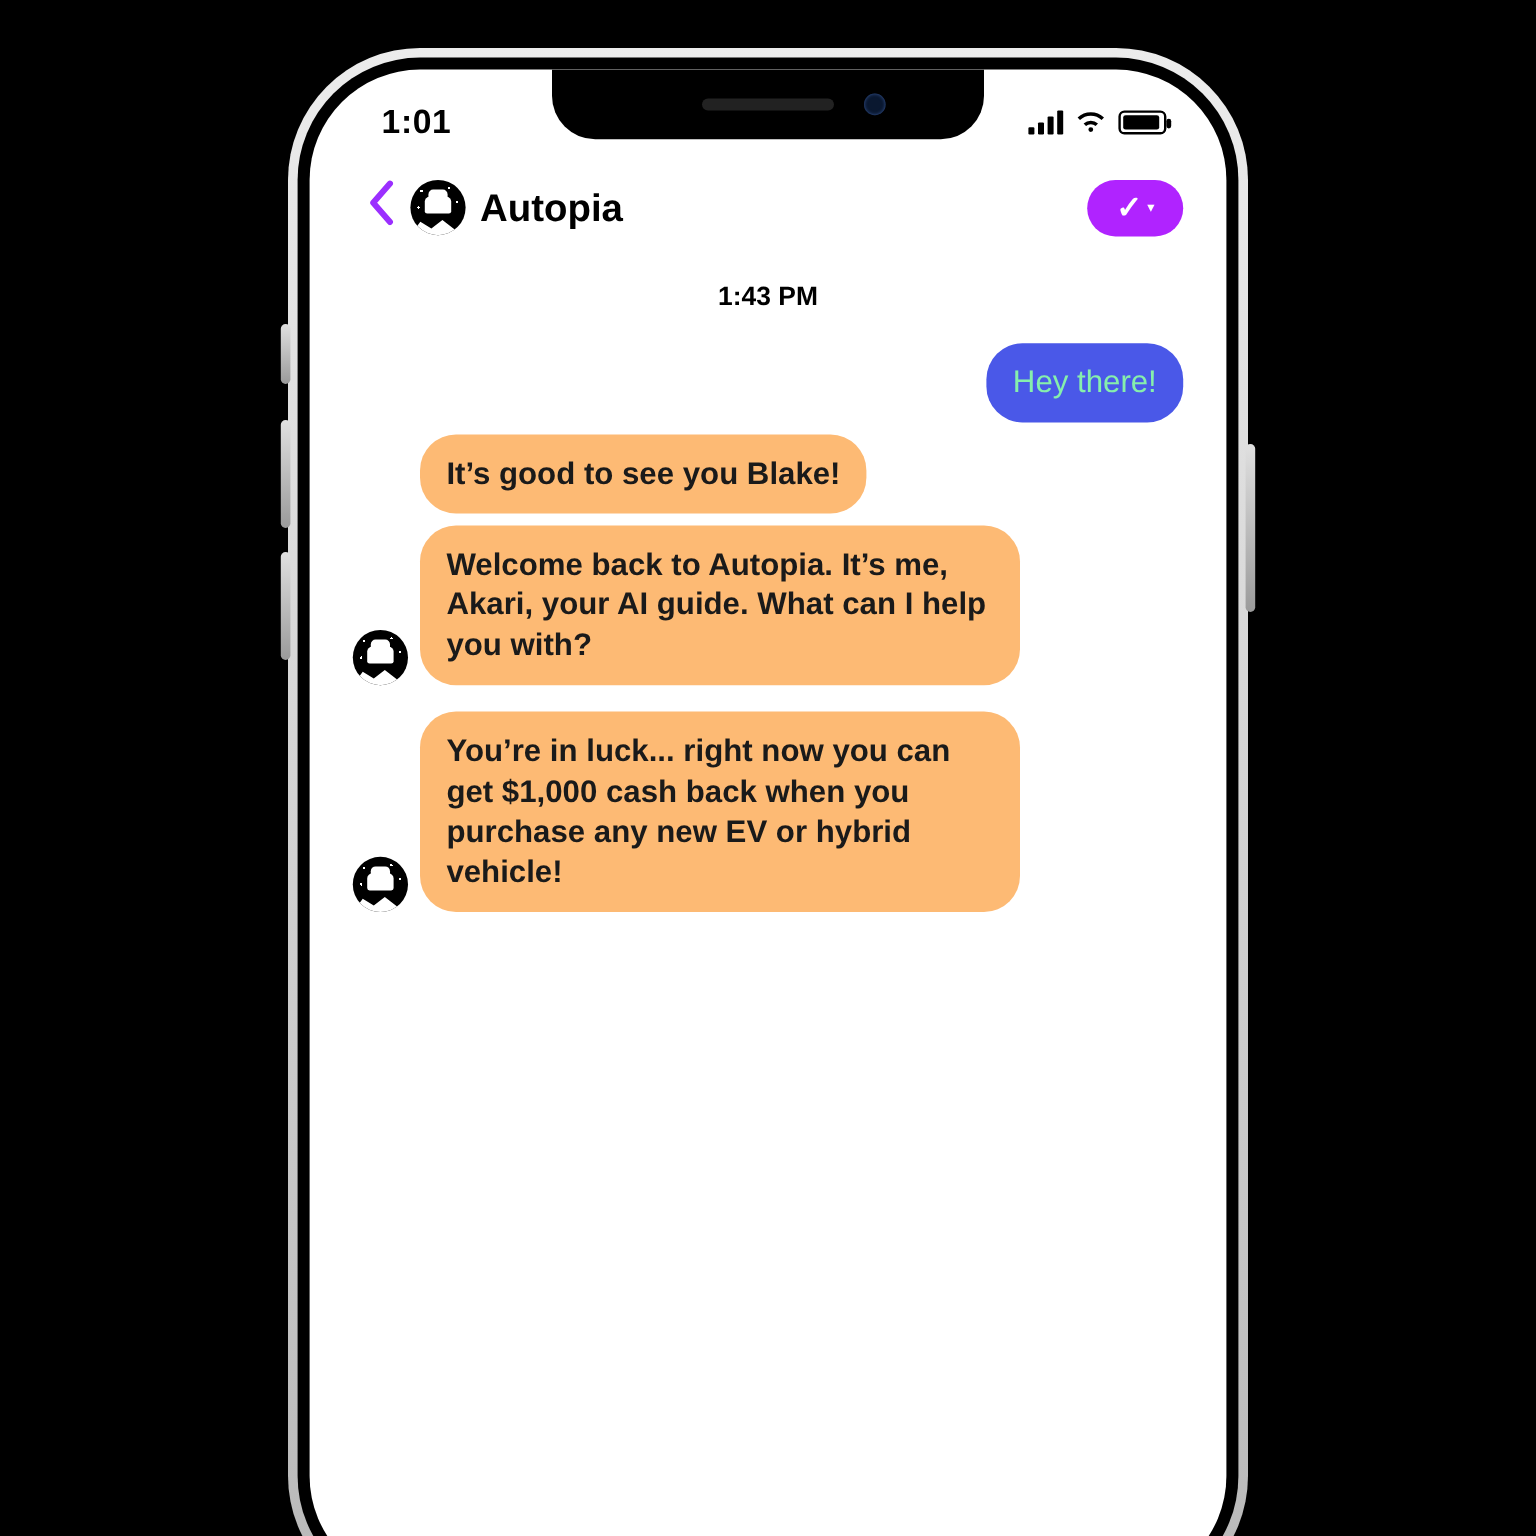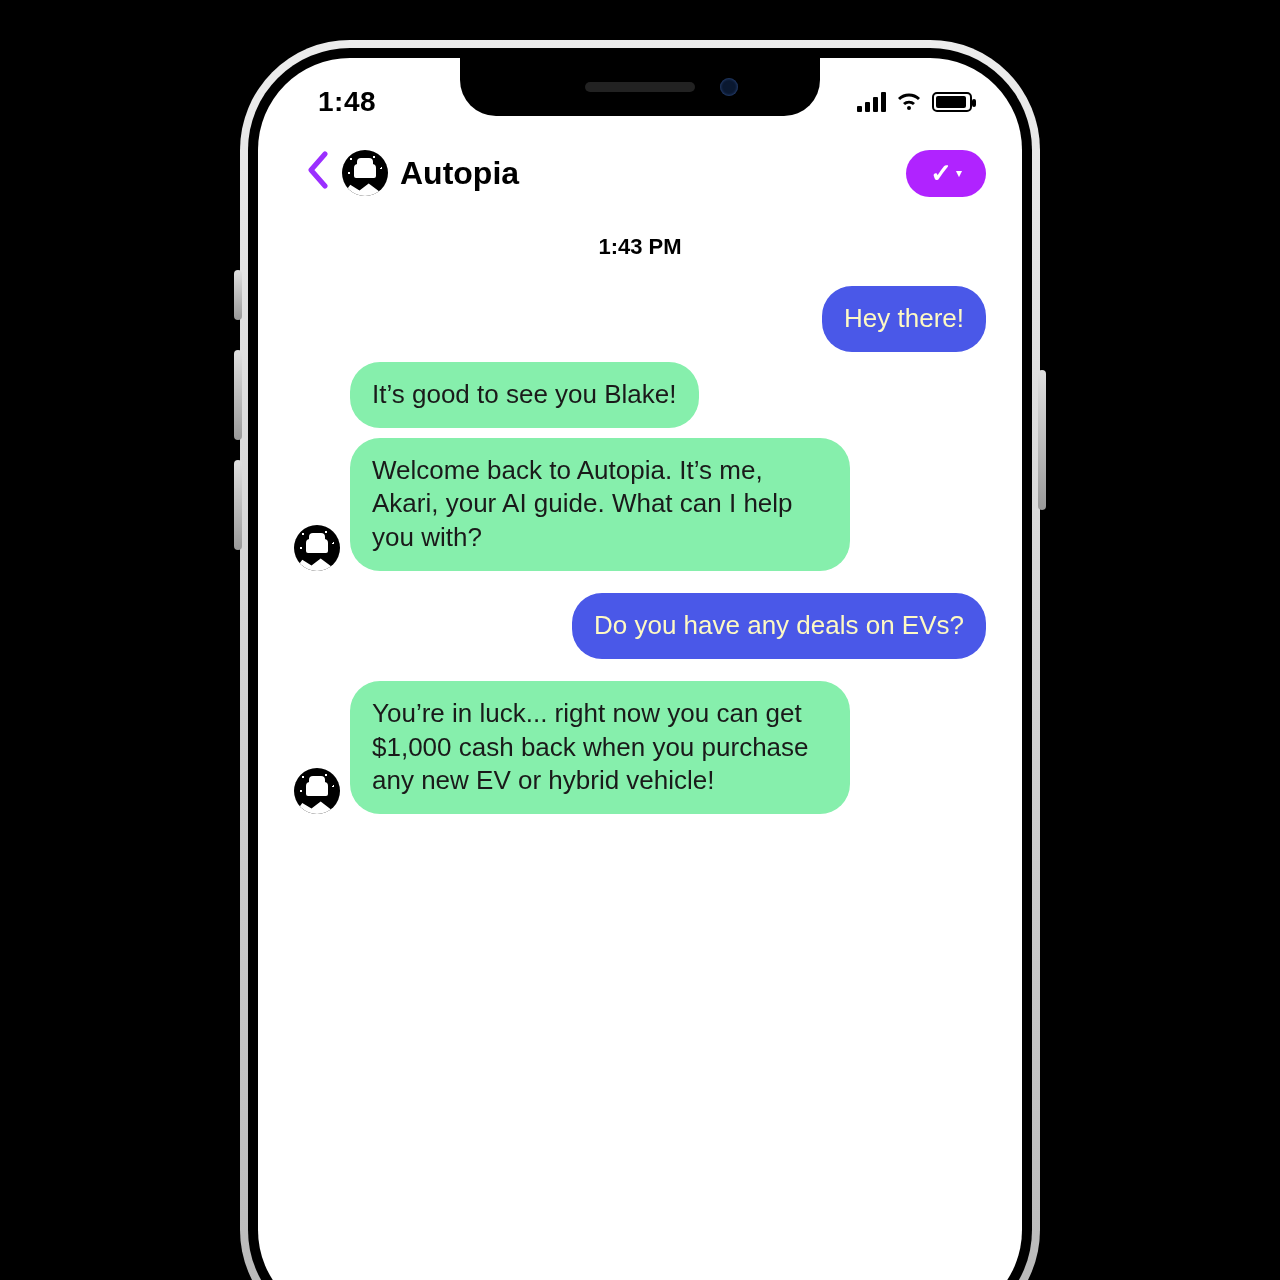--- a/index.html
+++ b/index.html
@@ -129,42 +129,42 @@
     margin: 6px 0 26px;
   }
   .row { display:flex; margin-bottom:10px; align-items:flex-end; gap:10px; }
   .row.out { justify-content:flex-end; }
   .row.in { justify-content:flex-start; }
   .avatar-slot { width:46px; display:flex; justify-content:center; }
   .bubble {
     max-width: 500px; padding: 16px 22px; border-radius: 30px;
     font-size: 26px; line-height: 1.3;
   }
-  .out .bubble { background:#4a58e8; color:#fef9c3; }
-  .in .bubble { background:#86efac; color:#1a1a1a; }
+  .out .bubble { background:#4a58e8; color:#86efac; }
+  .in .bubble { background:#fdba74; color:#1a1a1a;font-weight:bold; }
   .group { display:flex; flex-direction:column; gap:8px; }
 </style>
 </head>
 <body>
 
 <div class="stage">
   <div class="phone">
     <div class="btn-left s1"></div>
     <div class="btn-left s2"></div>
     <div class="btn-left s3"></div>
     <div class="btn-right s1"></div>
     <div class="phone-inner">
       <div class="screen">
         <div class="notch">
           <div class="speaker"></div>
           <div class="camdot"></div>
         </div>
 
         <div class="status">
-          <div class="status-time">1:48</div>
+          <div class="status-time">1:01</div>
           <div class="status-icons">
             <div class="bars">
                 <span></span>
                 <span></span>
                 <span></span>
                 <span></span>
               </div>
             <svg width="26" height="20" viewBox="0 0 26 20">
                 <path d="M13 18a2 2 0 100-4 2 2 0 000 4zm-6-7a9 9 0 0112 0l-2 2a6 6 0 00-8 0zM2 6a16 16 0 0122 0l-2 2a13 13 0 00-18 0z" fill="#000"></path>
               </svg>
@@ -213,23 +213,20 @@
                 <div class="stars"></div>
                   <div class="car"></div>
                   <div class="road"></div>
               </div>
             </div>
             <div class="group">
               <div class="bubble">Welcome back to Autopia. It’s me, Akari, your AI guide. What can I help you with?</div>
             </div>
           </div>
 
-          <div class="row out" style="margin-top:22px;">
-            <div class="bubble">Do you have any deals on EVs?</div>
-          </div>
 
           <div class="row in" style="margin-top:22px;">
             <div class="avatar-slot">
               <div class="msg-avatar">
                 <div class="stars"></div>
                   <div class="car"></div>
                   <div class="road"></div>
               </div>
             </div>
             <div class="bubble">You’re in luck... right now you can get $1,000 cash back when you purchase any new EV or hybrid vehicle!</div>

